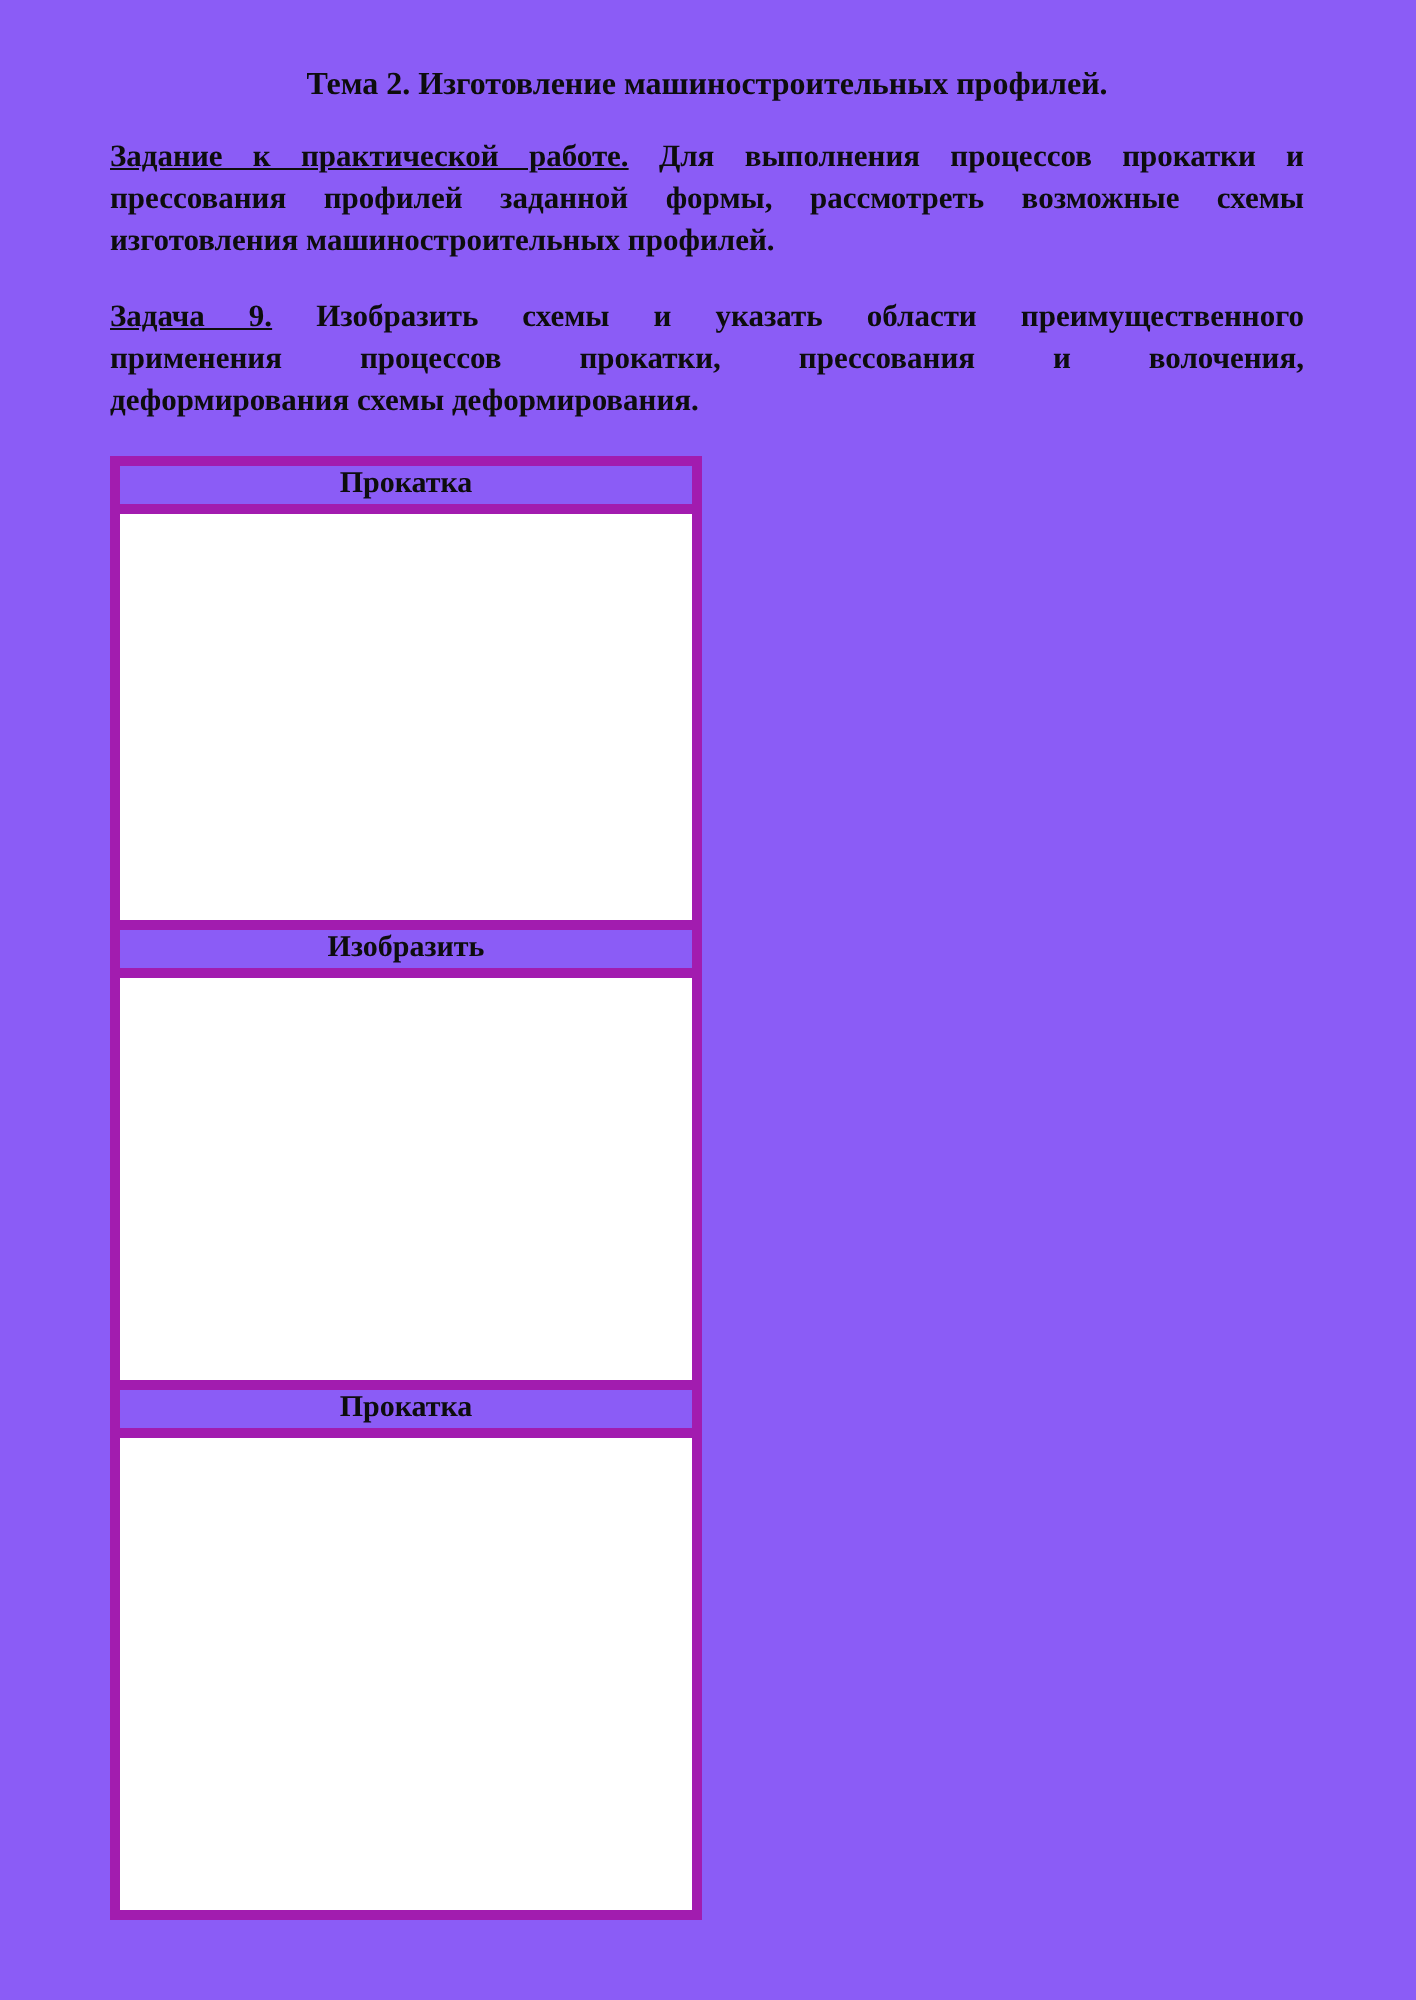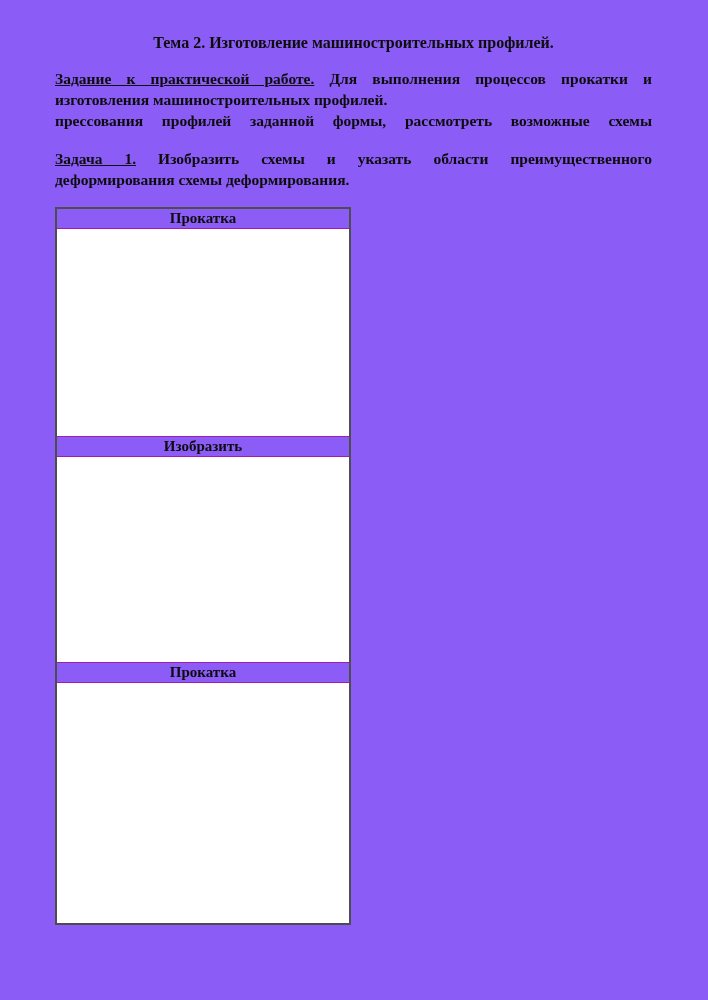--- a/index.html
+++ b/index.html
@@ -37,21 +37,21 @@
   .line.last { text-align: left; }
   .para u { text-decoration: underline; }
   table.scheme-table {
     border-collapse: collapse;
     margin-top: 16px;
     width: 296px;
     table-layout: fixed;
     border: 2px solid #4d4d4d;
   }
   table.scheme-table td {
-    border: 1px solid #a21caf;
+    border: 5px solid #a21caf;
     padding: 0;
     box-sizing: border-box;
   }
   td.hdr {
     height: 20px;
     text-align: center;
     vertical-align: middle;
     font-size: 15px;
     font-weight: bold;
     line-height: 19px;
@@ -63,26 +63,27 @@
 </style>
 </head>
 <body>
 
 <div class="page">
 
   <div class="doc-title">Тема 2. Изготовление машиностроительных профилей.</div>
 
   <div class="para">
     <span class="line j"><u>Задание к практической работе.</u><span> Для выполнения процессов прокатки и</span></span>
+    <span class="line j">прессования профилей заданной формы, рассмотреть возможные схемы</span>
     <span class="line last">изготовления машиностроительных профилей.</span>
-    <span class="line j">прессования профилей заданной формы, рассмотреть возможные схемы</span>
   </div>
 
   <div class="para">
-    <span class="line j"><u>Задача 1.</u><span> Изобразить схемы и указать области преимущественного</span></span>
+    <span class="line j"><u>Задача 9.</u><span> Изобразить схемы и указать области преимущественного</span></span>
+    <span class="line j">применения процессов прокатки, прессования и волочения,</span>
     <span class="line last">деформирования схемы деформирования.</span>
   </div>
 
   <table class="scheme-table">
     <tbody>
       <tr>
         <td class="hdr">Прокатка</td>
       </tr>
       <tr>
         <td class="cell-body b1"></td>

